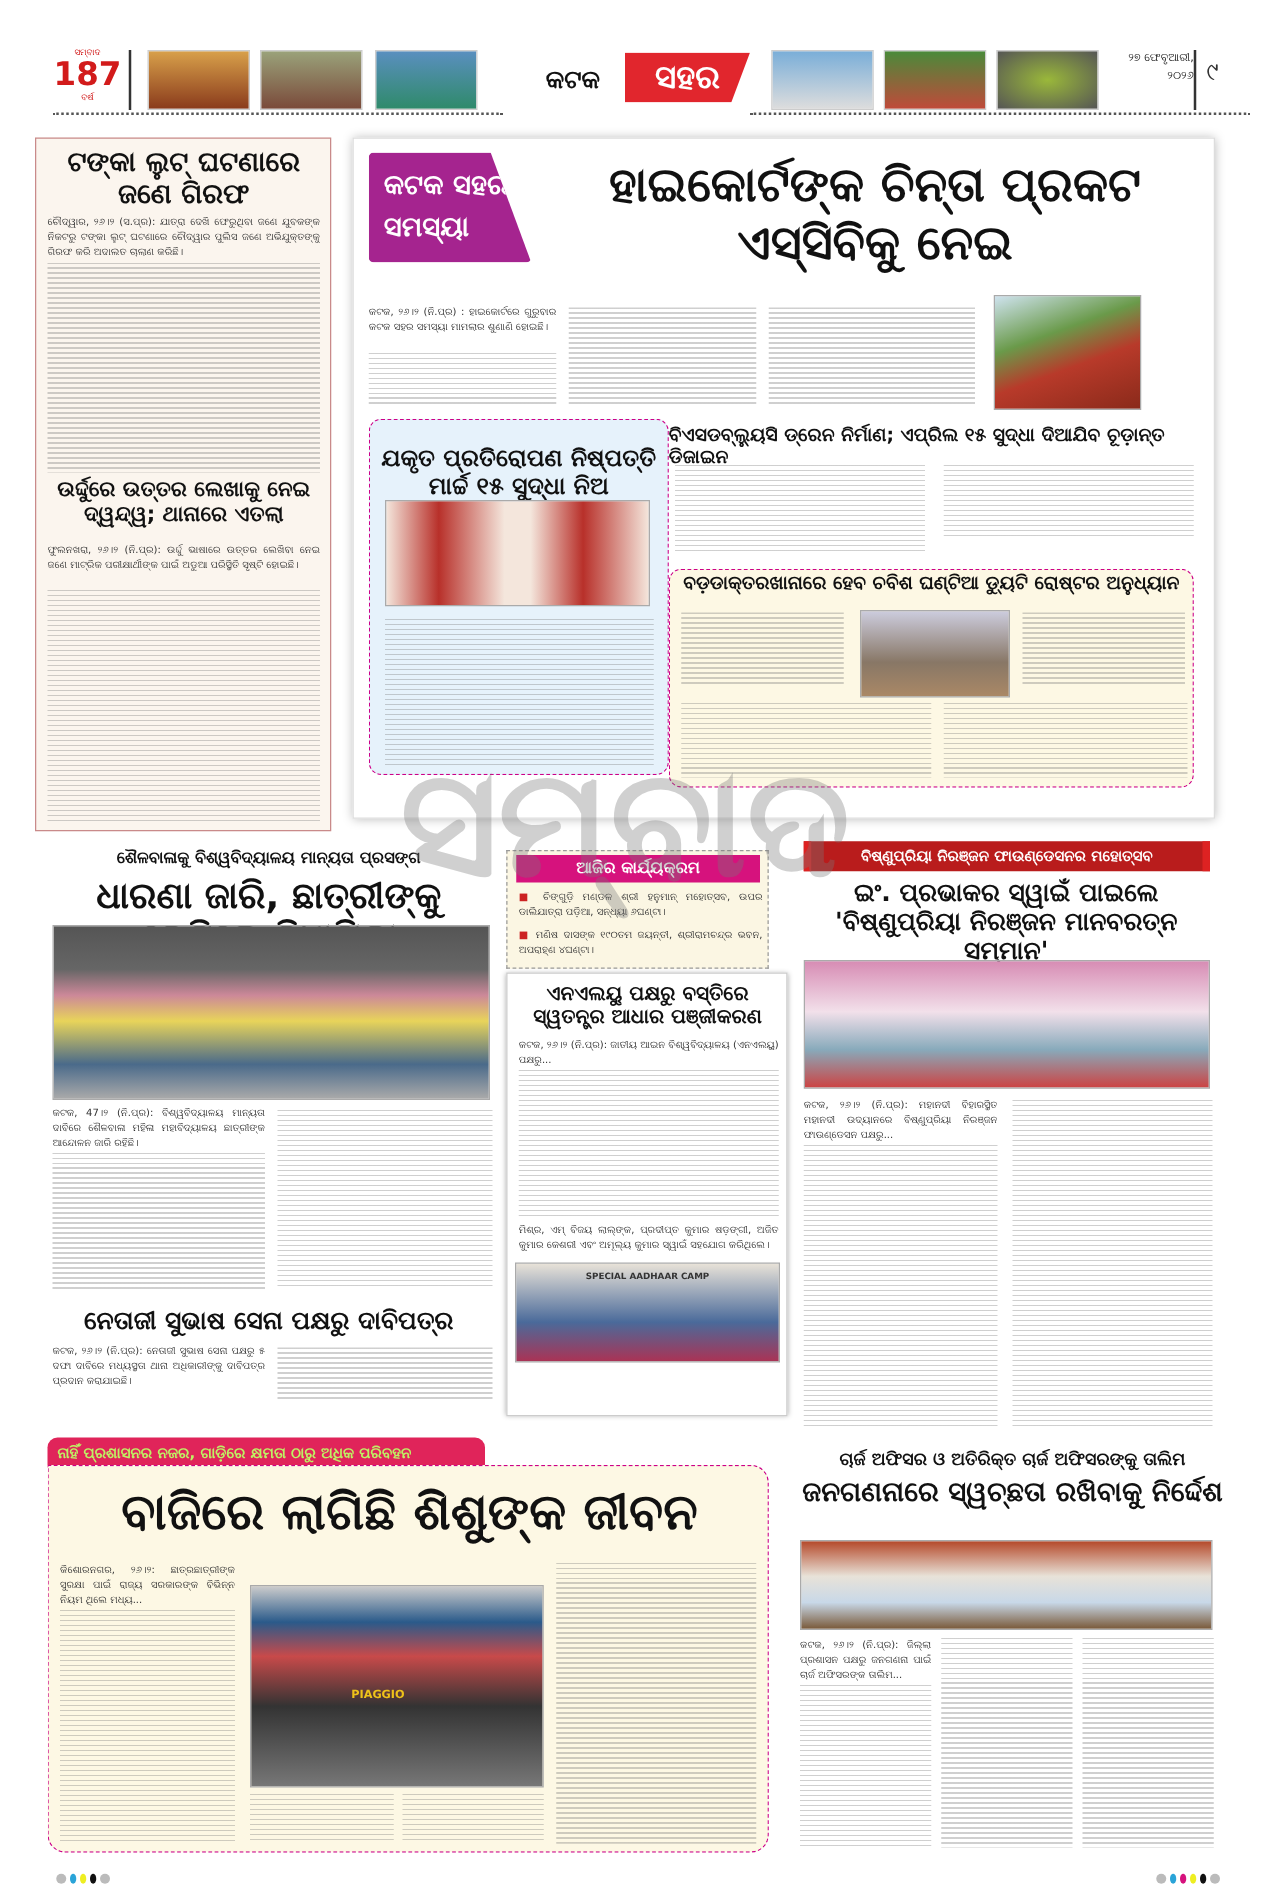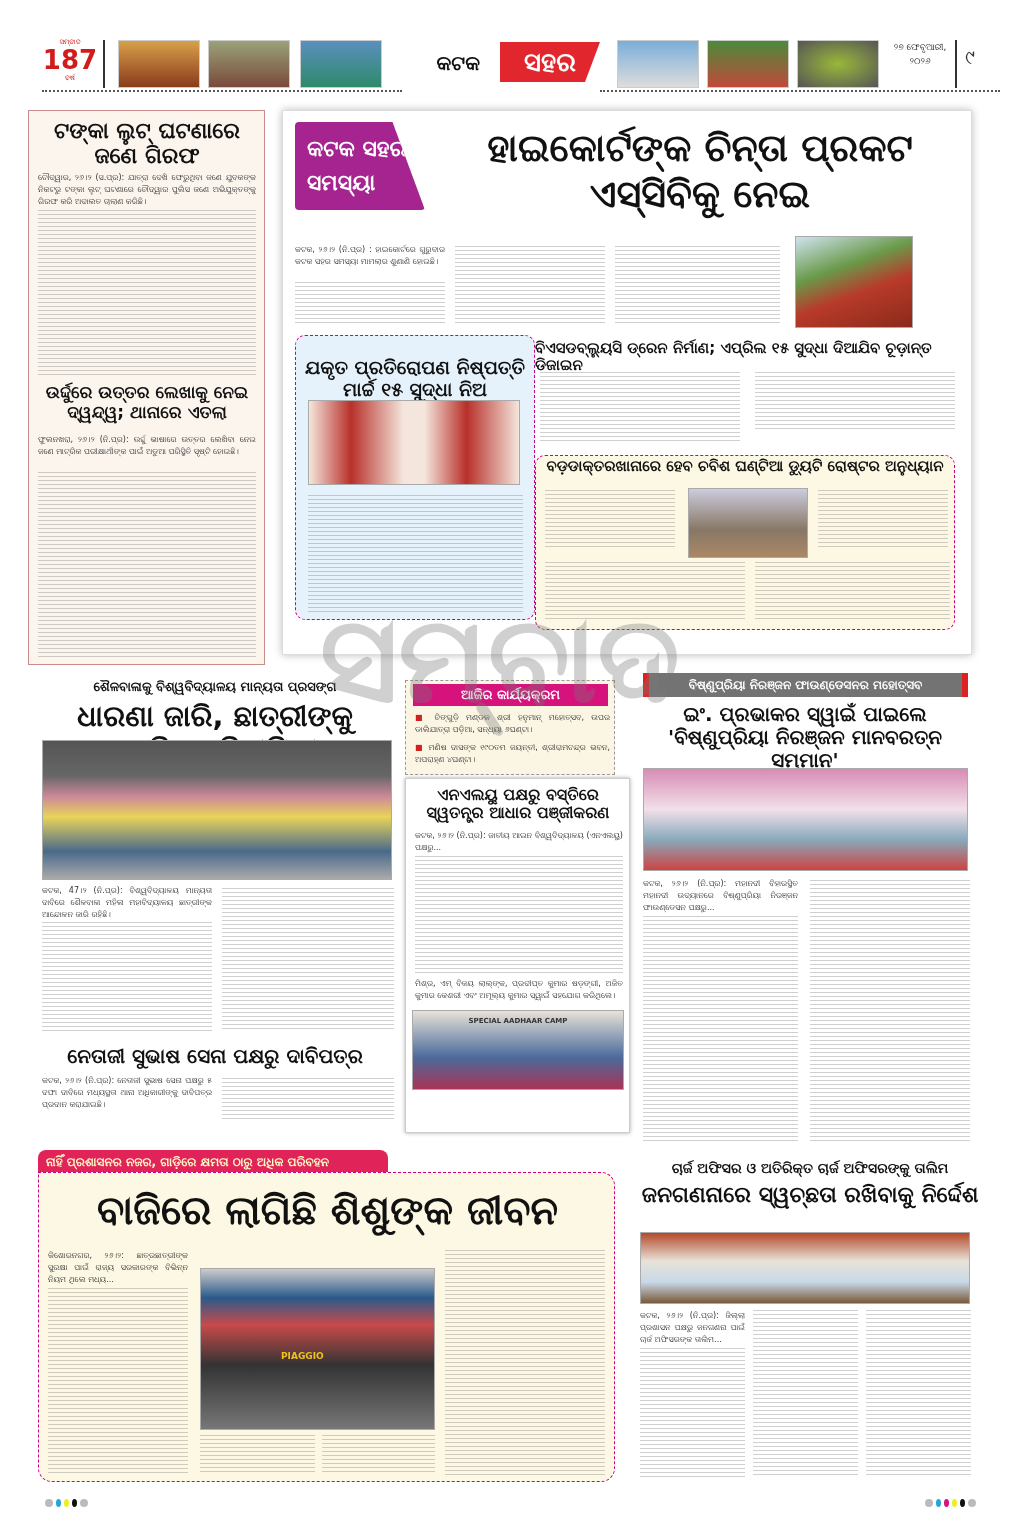--- a/index.html
+++ b/index.html
@@ -10,33 +10,33 @@
 .hd{font-weight:bold;color:#111;text-align:center;line-height:1.15}
 .photo{border:1px solid #aaa;overflow:hidden}
 
 .mast-logo{left:40px;top:38px;width:60px;height:52px;text-align:center}
 .mast-logo .small{font-size:7px;color:#c00}
 .mast-logo .big{font-size:26px;font-weight:bold;color:#d21b1b;line-height:28px}
 .thumb{top:40px;width:82px;height:48px;border:1px solid #ccc}
 .mast-title{left:400px;top:38px;width:80px;height:50px;font-size:20px;font-weight:bold;color:#111;text-align:right;line-height:50px}
 .mast-sahar{left:500px;top:42px;width:100px;height:40px;background:#e1262d;color:#fff;font-size:26px;font-weight:bold;text-align:center;line-height:40px;clip-path:polygon(0 0,100% 0,85% 100%,0 100%)}
 .dotline{top:90px;height:2px;border-top:2px dotted #555}
-.date{left:885px;top:40px;width:70px;font-size:9px;text-align:center;line-height:14px;color:#222}
+.date{left:885px;top:40px;width:70px;font-size:9px;text-align:right;line-height:14px;color:#222}
 .pageno{left:965px;top:45px;font-size:20px;color:#333}
 
 .box-left{left:28px;top:110px;width:237px;height:555px;background:#fbf5ee;border:1px solid #c98a8a}
 .box-main{left:282px;top:110px;width:690px;height:545px;background:#fff;border:1px solid #ddd;box-shadow:0 0 8px #bbb}
 .tag-purple{left:295px;top:122px;width:130px;height:88px;background:#a5248f;color:#fff;font-size:22px;font-weight:bold;padding:10px 12px;line-height:34px;clip-path:polygon(0 0,75% 0,100% 100%,0 100%);border-radius:4px}
 .box-liver{left:295px;top:335px;width:240px;height:285px;background:#e6f2fb;border:1px dashed #c08;border-radius:10px}
 .box-medical{left:535px;top:455px;width:420px;height:175px;background:#fdf8e4;border:1px dashed #c08;border-radius:10px}
 .box-prog{left:405px;top:680px;width:210px;height:95px;background:#fbf6e3;border:1px dashed #999}
 .prog-head{left:413px;top:684px;width:195px;height:22px;background:#d6127d;color:#fff;font-size:13px;font-weight:bold;text-align:center;line-height:22px}
-.blue-tag{left:643px;top:673px;width:325px;height:24px;background:#737373;color:#fff;font-size:12px;font-weight:bold;text-align:center;line-height:24px;border-left:6px solid #d22;border-right:6px solid #d22}
+.blue-tag{left:643px;top:673px;width:325px;height:24px;background:#b91c1c;color:#fff;font-size:12px;font-weight:bold;text-align:center;line-height:24px;border-left:6px solid #d22;border-right:6px solid #d22}
 .box-nalu{left:405px;top:778px;width:225px;height:355px;background:#fff;border:1px solid #ccc;box-shadow:0 0 4px #aaa}
-.pink-tag{left:38px;top:1150px;width:350px;height:24px;background:#e0245a;color:#fef9c3;font-size:12px;font-weight:bold;line-height:24px;padding-left:8px;border-radius:8px 8px 0 0}
+.pink-tag{left:38px;top:1150px;width:350px;height:24px;background:#e0245a;color:#bef264;font-size:12px;font-weight:bold;line-height:24px;padding-left:8px;border-radius:8px 8px 0 0}
 .box-bottom{left:38px;top:1172px;width:577px;height:310px;background:#fdf8e4;border:1px dashed #c08;border-radius:0 14px 14px 14px}
 .wm{left:300px;top:560px;width:400px;height:200px;font-size:120px;font-weight:bold;color:rgba(120,120,120,.35);text-align:center;line-height:200px;pointer-events:none}
 .dots span{display:inline-block;width:8px;height:8px;border-radius:50%;margin-right:3px}
 </style>
 </head>
 <body>
 
 <div class="abs mast-logo">
   <div class="small">ସମ୍ବାଦ</div>
   <div class="big">187</div>

